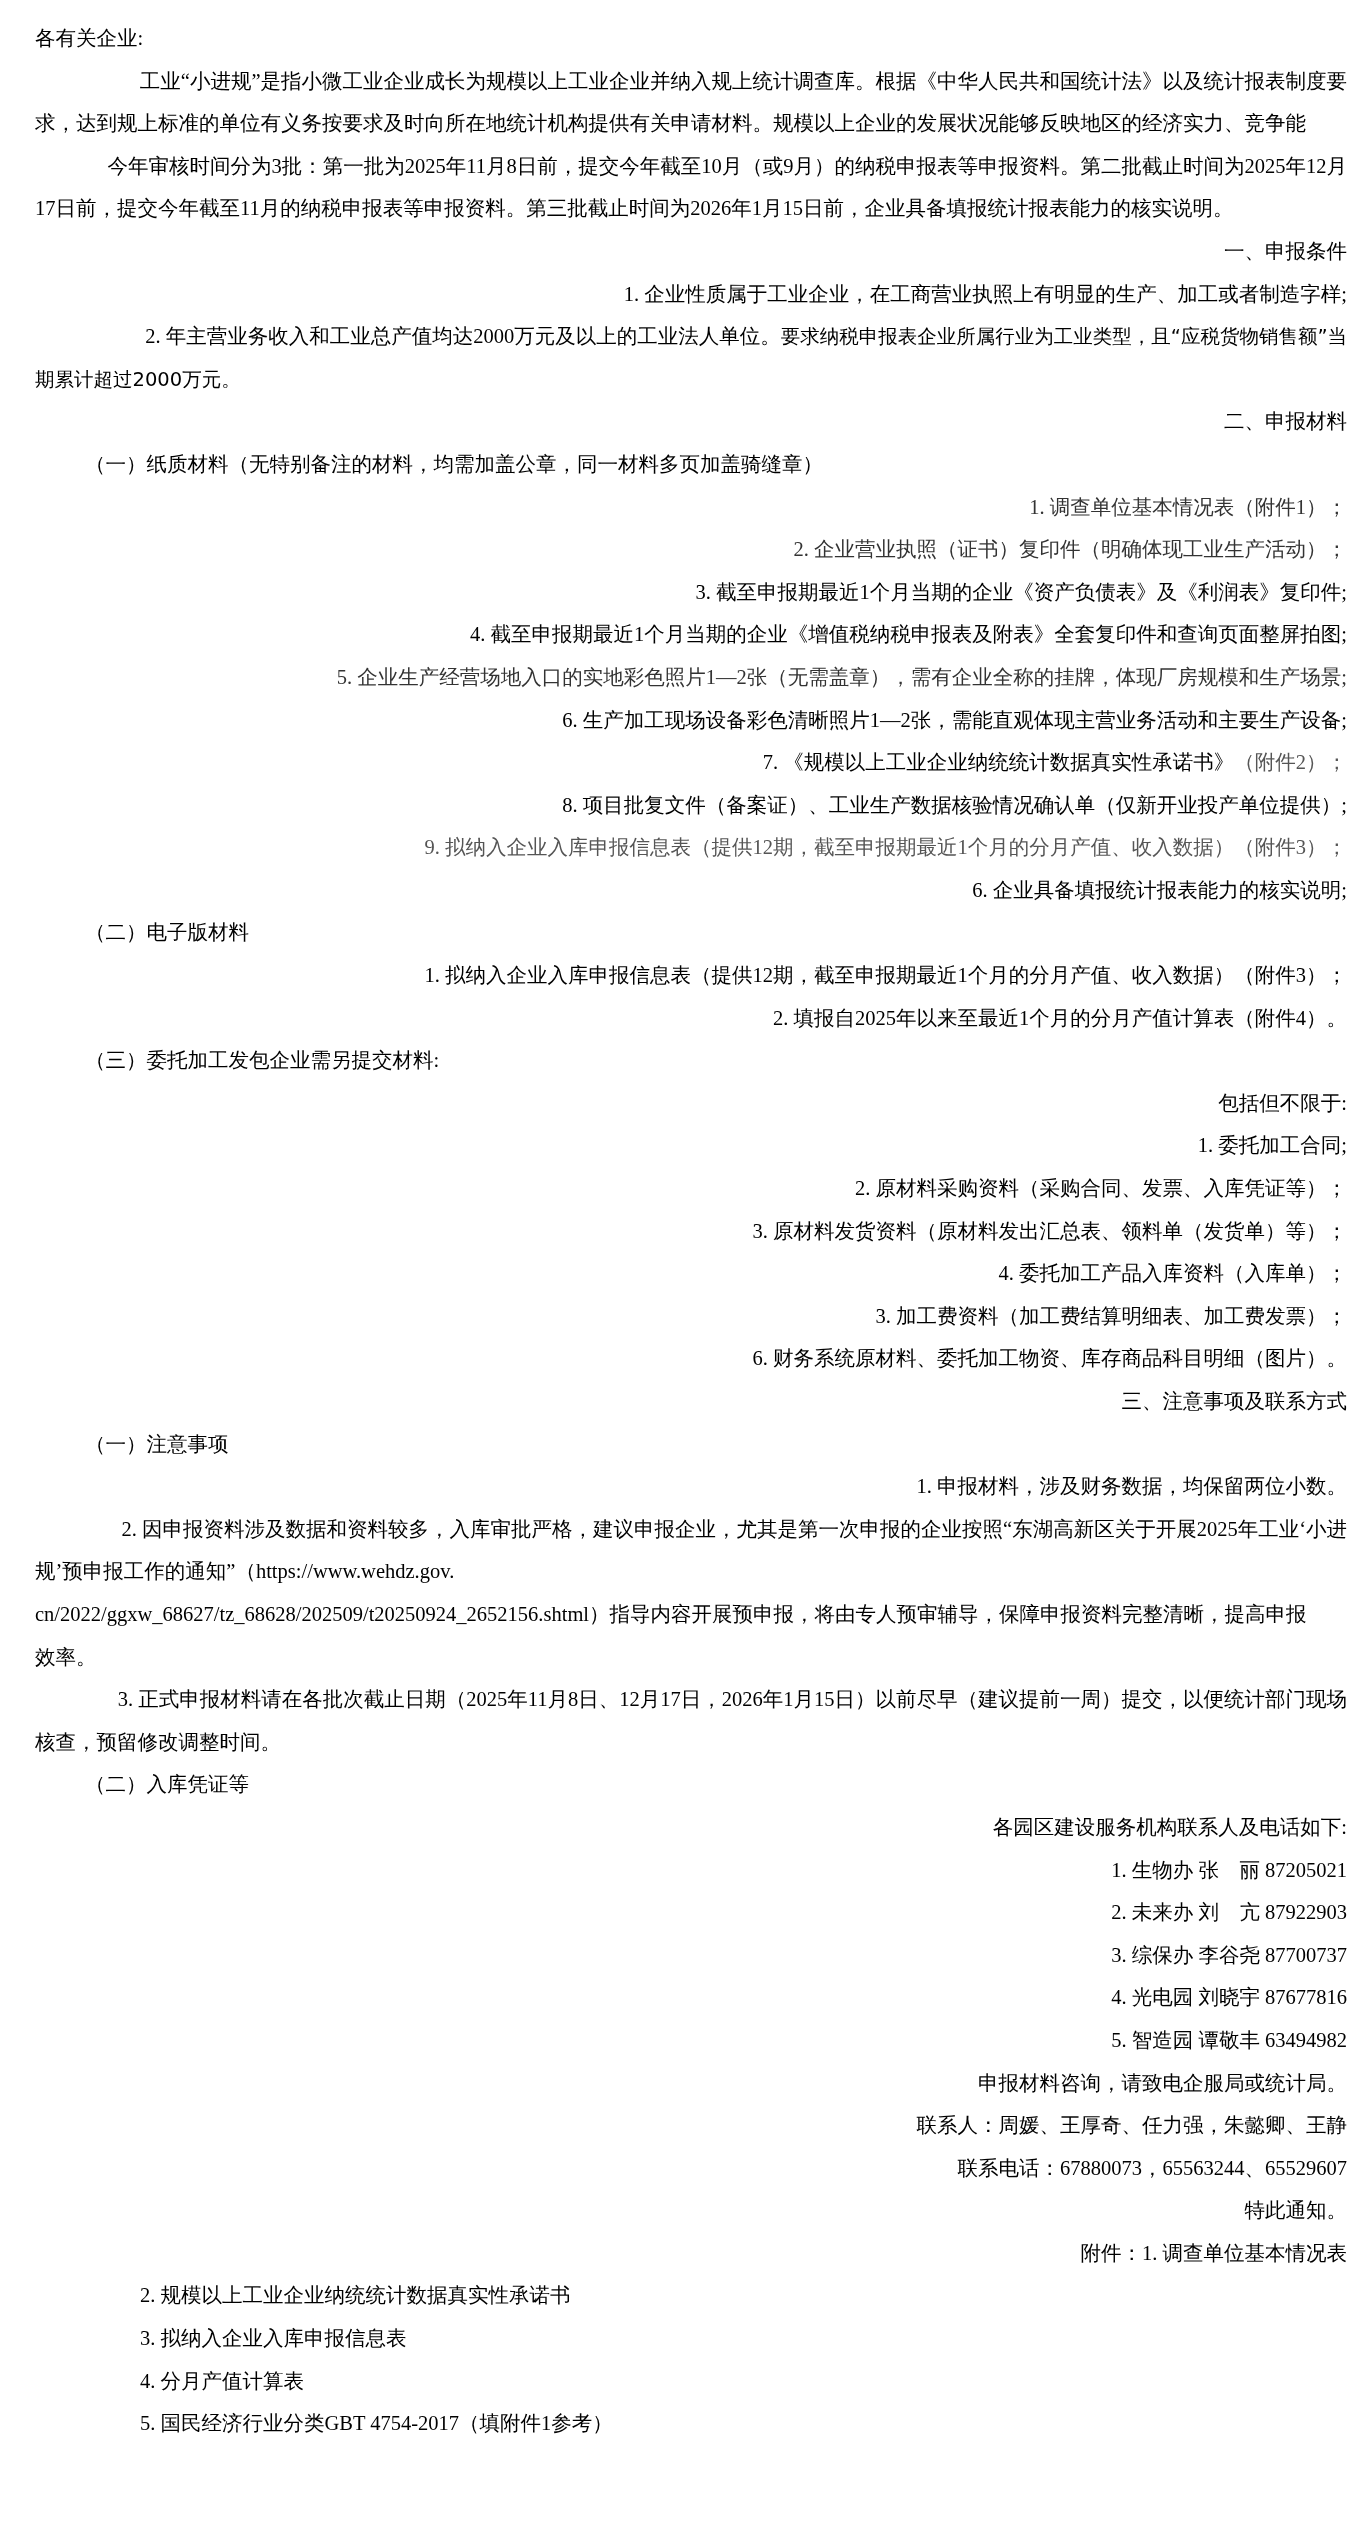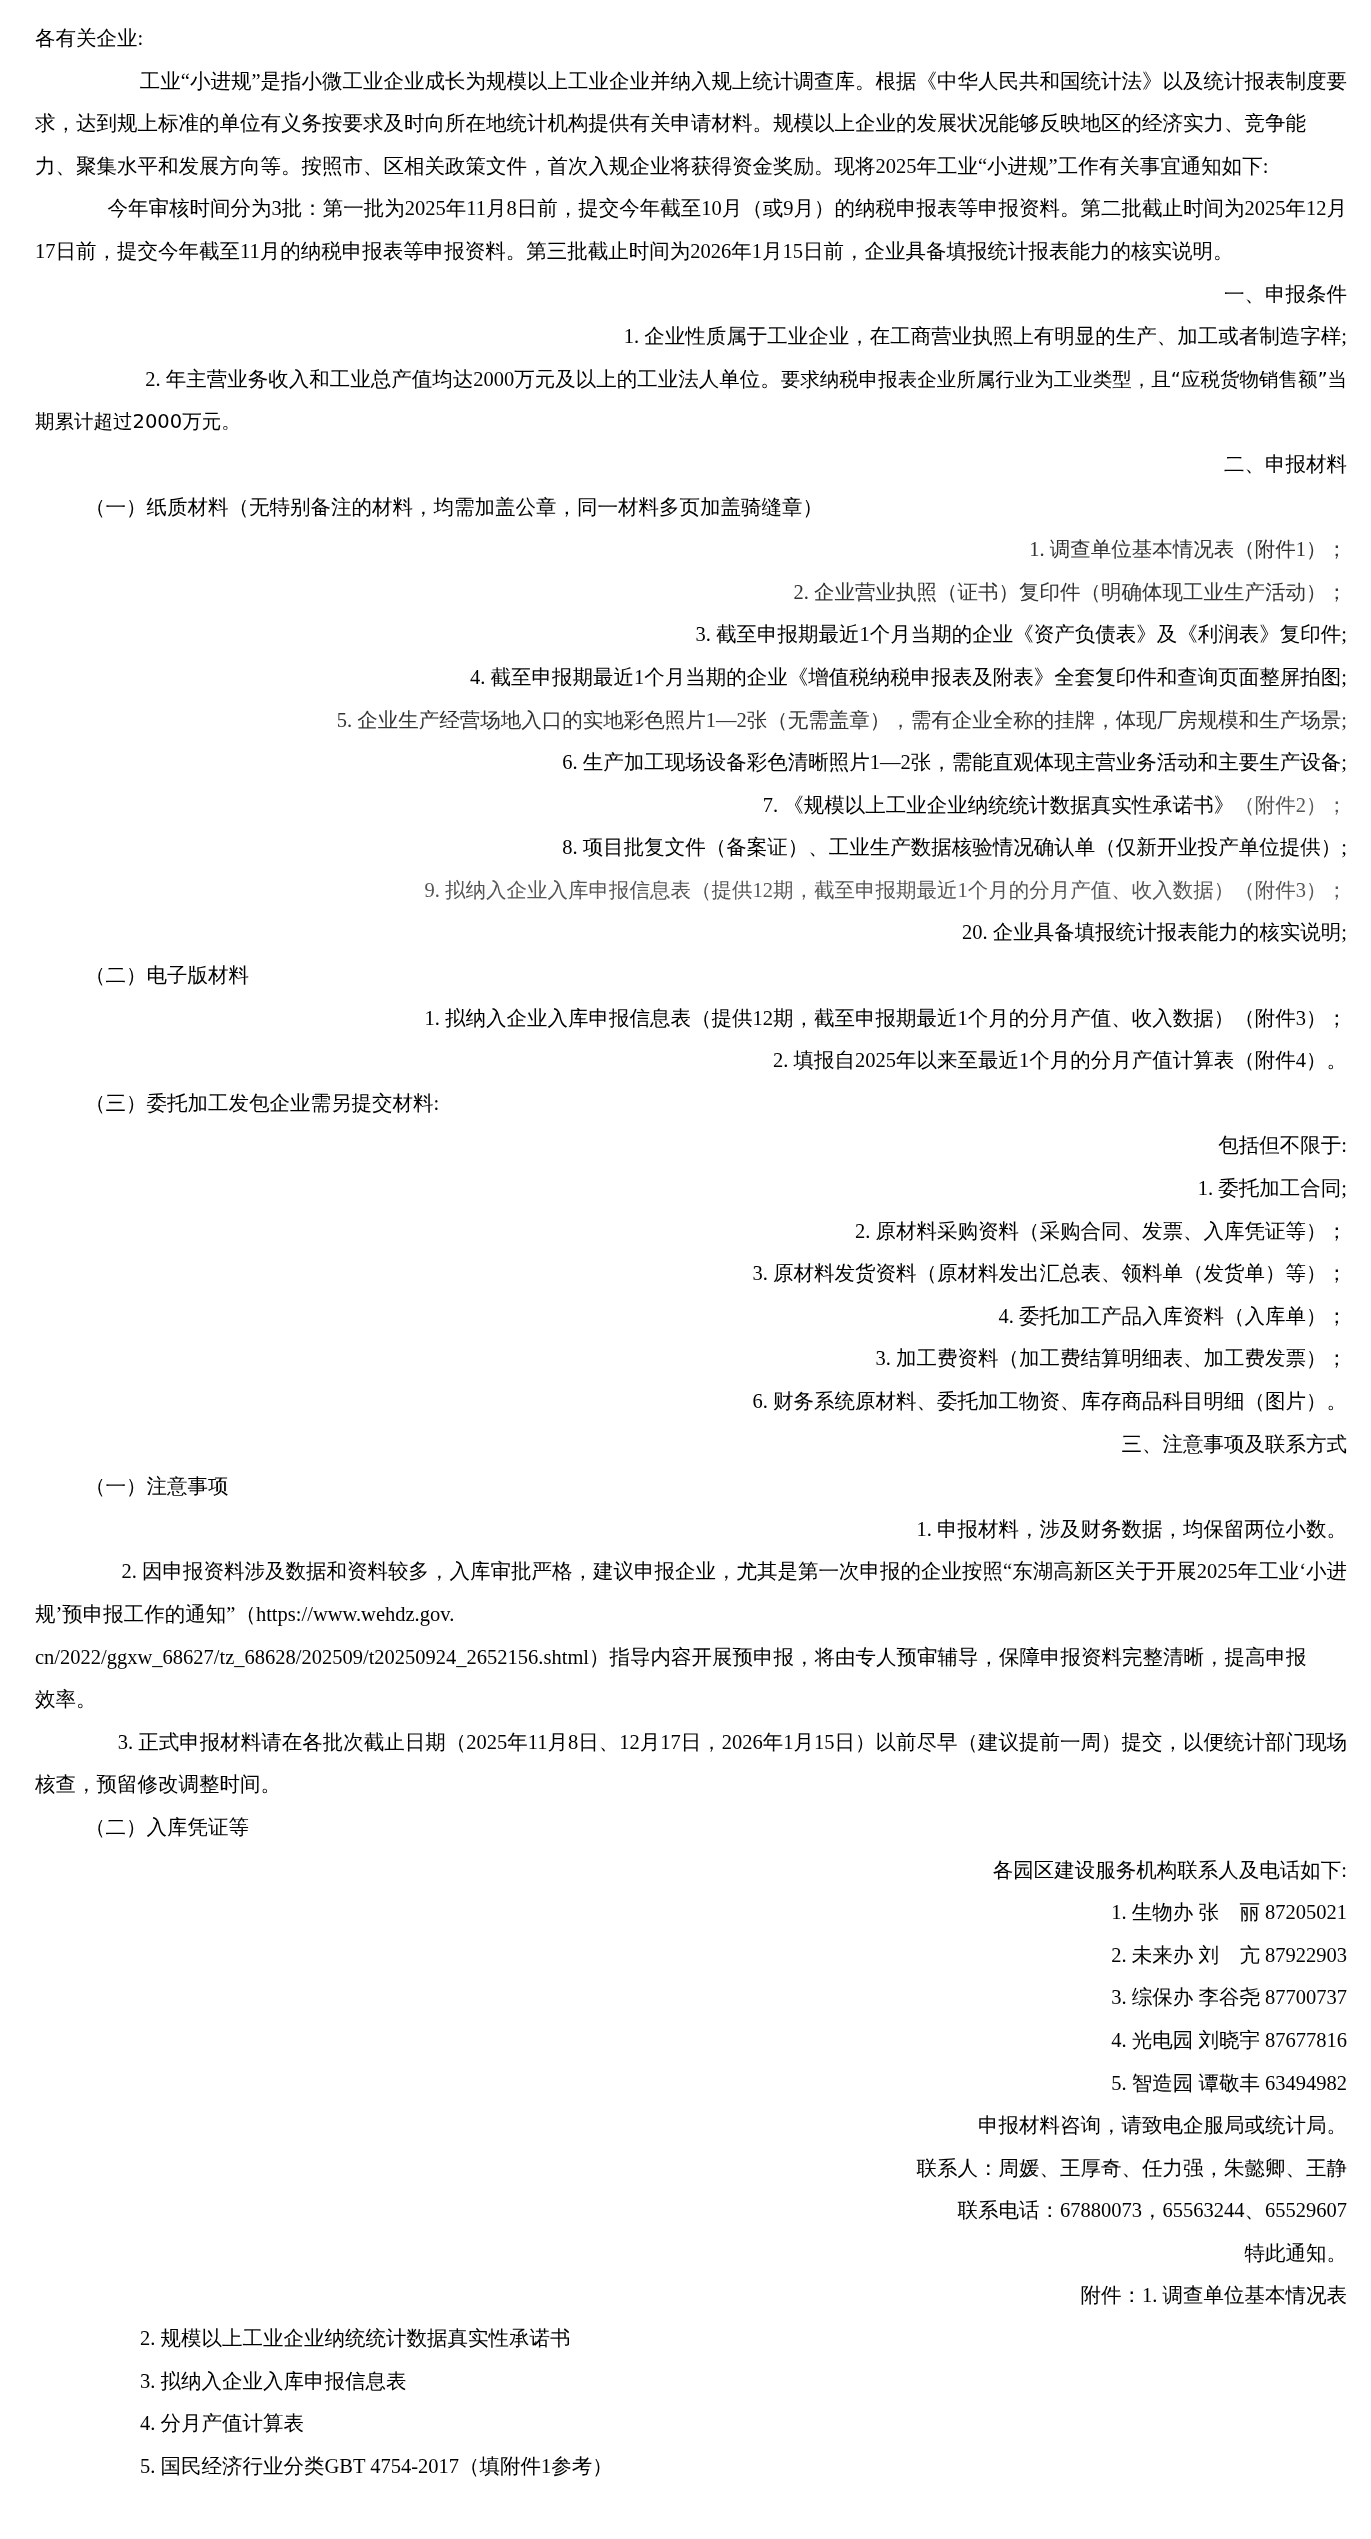--- a/index.html
+++ b/index.html
@@ -15,21 +15,20 @@
   .bold { font-weight:normal; font-family:"DejaVu Sans","Liberation Sans",sans-serif; font-size:19.5px; }
 </style>
 </head>
 <body>
 
 <div id="doc">
   <div class="line">各有关企业:</div>
 
   <div class="line ind">工业“小进规”是指小微工业企业成长为规模以上工业企业并纳入规上统计调查库。根据《中华人民共和国统计法》以及统计报表制度要</div>
   <div class="line">求，达到规上标准的单位有义务按要求及时向所在地统计机构提供有关申请材料。规模以上企业的发展状况能够反映地区的经济实力、竞争能</div>
-  <div class="line">力、聚集水平和发展方向等。按照市、区相关政策文件，首次入规企业将获得资金奖励。现将2025年工业“小进规”工作有关事宜通知如下:</div>
 
   <div class="line ind">今年审核时间分为3批：第一批为2025年11月8日前，提交今年截至10月（或9月）的纳税申报表等申报资料。第二批截止时间为2025年12月</div>
   <div class="line">17日前，提交今年截至11月的纳税申报表等申报资料。第三批截止时间为2026年1月15日前，企业具备填报统计报表能力的核实说明。</div>
 
   <div class="line ind">一、申报条件</div>
   <div class="line ind">1. 企业性质属于工业企业，在工商营业执照上有明显的生产、加工或者制造字样;</div>
   <div class="line ind">
     <span>2. 年主营业务收入和工业总产值均达2000万元及以上的工业法人单位。</span><span class="bold">要求纳税申报表企业所属行业为工业类型，且“应税货物销售额”当</span>
   </div>
   <div class="line">
@@ -42,21 +41,21 @@
   <div class="line ind gray">2. 企业营业执照（证书）复印件（明确体现工业生产活动）；</div>
   <div class="line ind">3.  截至申报期最近1个月当期的企业《资产负债表》及《利润表》复印件;</div>
   <div class="line ind">4. 截至申报期最近1个月当期的企业《增值税纳税申报表及附表》全套复印件和查询页面整屏拍图;</div>
   <div class="line ind gray">5. 企业生产经营场地入口的实地彩色照片1—2张（无需盖章），需有企业全称的挂牌，体现厂房规模和生产场景;</div>
   <div class="line ind">6. 生产加工现场设备彩色清晰照片1—2张，需能直观体现主营业务活动和主要生产设备;</div>
   <div class="line ind">
     <span>7. 《规模以上工业企业纳统统计数据真实性承诺书》</span><span class="lgray">（附件2）；</span>
   </div>
   <div class="line ind">8. 项目批复文件（备案证）、工业生产数据核验情况确认单（仅新开业投产单位提供）;</div>
   <div class="line ind lgray">9. 拟纳入企业入库申报信息表（提供12期，截至申报期最近1个月的分月产值、收入数据）（附件3）；</div>
-  <div class="line ind">20. 企业具备填报统计报表能力的核实说明;</div>
+  <div class="line ind">6. 企业具备填报统计报表能力的核实说明;</div>
 
   <div class="line ind2">（二）电子版材料</div>
   <div class="line ind">1. 拟纳入企业入库申报信息表（提供12期，截至申报期最近1个月的分月产值、收入数据）（附件3）；</div>
   <div class="line ind">2. 填报自2025年以来至最近1个月的分月产值计算表（附件4）。</div>
 
   <div class="line ind2">（三）委托加工发包企业需另提交材料:</div>
   <div class="line ind">包括但不限于:</div>
   <div class="line ind">1.  委托加工合同;</div>
   <div class="line ind">2.  原材料采购资料（采购合同、发票、入库凭证等）；</div>
   <div class="line ind">3.  原材料发货资料（原材料发出汇总表、领料单（发货单）等）；</div>

